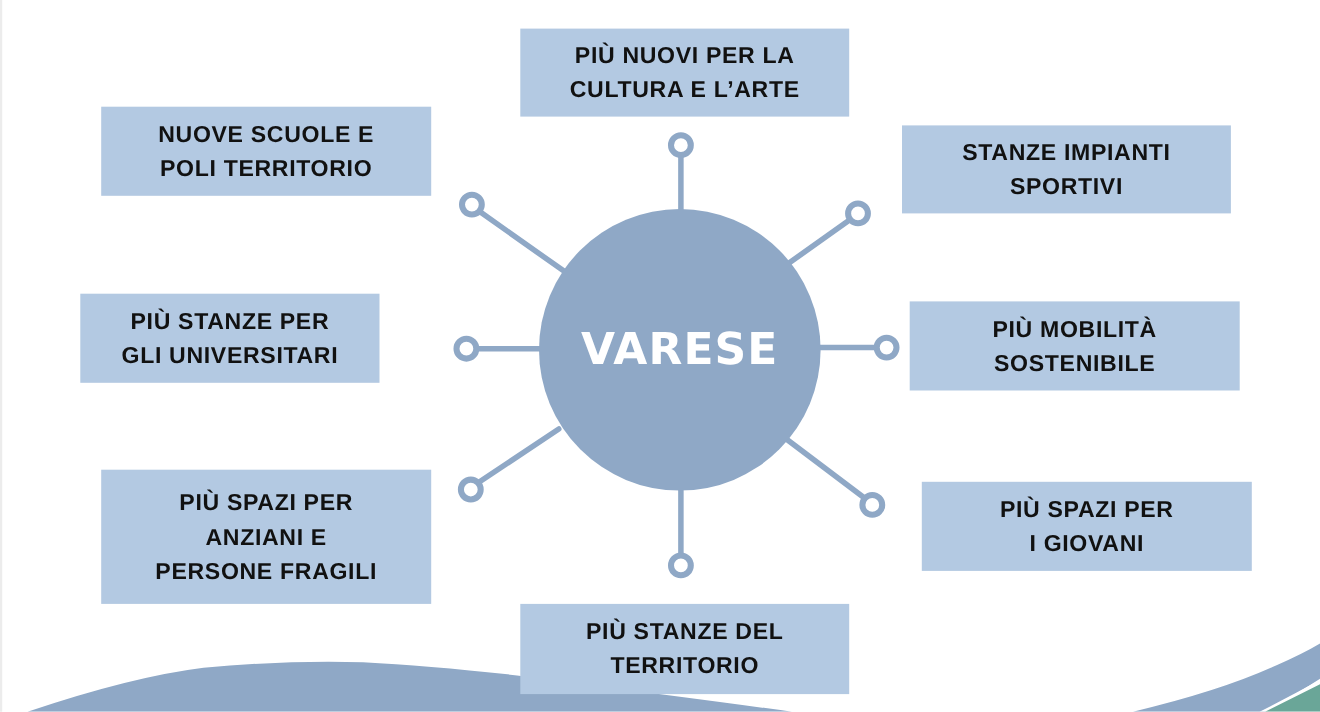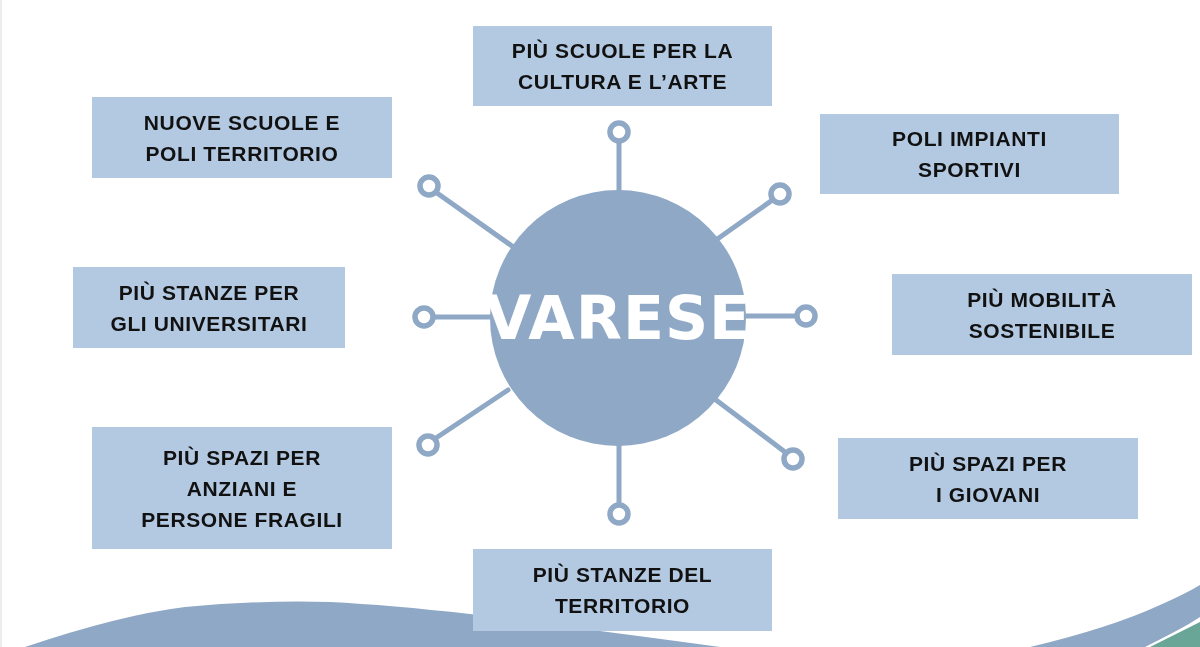--- a/index.html
+++ b/index.html
@@ -24,21 +24,21 @@
       box-sizing: border-box;
     }
     .hub {
       position: absolute;
       left: 490px; top: 190px; width: 256px; height: 256px;
       border-radius: 50%;
       background: #8fa8c6;
       display: flex; align-items: center; justify-content: center;
     }
     .hub-label {
-      color: #ffffff; font-weight: 700; font-size: 60px; letter-spacing: 1px;
+      color: #ffffff; font-weight: 700; font-size: 40px; letter-spacing: 1px;
       font-family: "DejaVu Sans", "Liberation Sans", sans-serif;
     }
   </style>
 </head>
 <body>
 
 <div class="left-edge"></div>
 
 <svg class="bg" width="1200" height="647" viewBox="0 0 1200 647">
   <g stroke="#8fa8c6" stroke-width="5" fill="none" stroke-linecap="round">
@@ -70,33 +70,33 @@
     <circle cx="619" cy="514" r="9"></circle>
   </g>
 
   <path d="M 25 647 Q 120 615 185 607 Q 260 600 330 602 Q 390 605 470 614 L 530 622 Q 640 636 720 647 Z" fill="#8fa8c6"></path>
 
   <path d="M 1030 647 Q 1110 628 1160 605 Q 1185 594 1200 585 L 1200 617 Q 1180 630 1150 647 Z" fill="#8fa8c6"></path>
   <path d="M 1145 647 Q 1175 632 1200 618 L 1200 647 Z" fill="#ffffff"></path>
   <path d="M 1150 647 Q 1180 632 1200 622 L 1200 647 Z" fill="#6aa698"></path>
 </svg>
 
-<div class="box" style="left:473px; top:26px; width:299px; height:80px;">PIÙ SCUOLE PER LA
+<div class="box" style="left:473px; top:26px; width:299px; height:80px;">PIÙ NUOVI PER LA
 CULTURA E L’ARTE</div>
 
 <div class="box" style="left:92px; top:97px; width:300px; height:81px;">NUOVE SCUOLE E
 POLI TERRITORIO</div>
 
-<div class="box" style="left:820px; top:114px; width:299px; height:80px;">POLI IMPIANTI
+<div class="box" style="left:820px; top:114px; width:299px; height:80px;">STANZE IMPIANTI
 SPORTIVI</div>
 
 <div class="box" style="left:73px; top:267px; width:272px; height:81px;">PIÙ STANZE PER
 GLI UNIVERSITARI</div>
 
-<div class="box" style="left:892px; top:274px; width:300px; height:81px;">PIÙ MOBILITÀ
+<div class="box" style="left:827px; top:274px; width:300px; height:81px;">PIÙ MOBILITÀ
 SOSTENIBILE</div>
 
 <div class="box" style="left:92px; top:427px; width:300px; height:122px;">PIÙ SPAZI PER
 ANZIANI E
 PERSONE FRAGILI</div>
 
 <div class="box" style="left:838px; top:438px; width:300px; height:81px;">PIÙ SPAZI PER
 I GIOVANI</div>
 
 <div class="box" style="left:473px; top:549px; width:299px; height:82px;">PIÙ STANZE DEL

